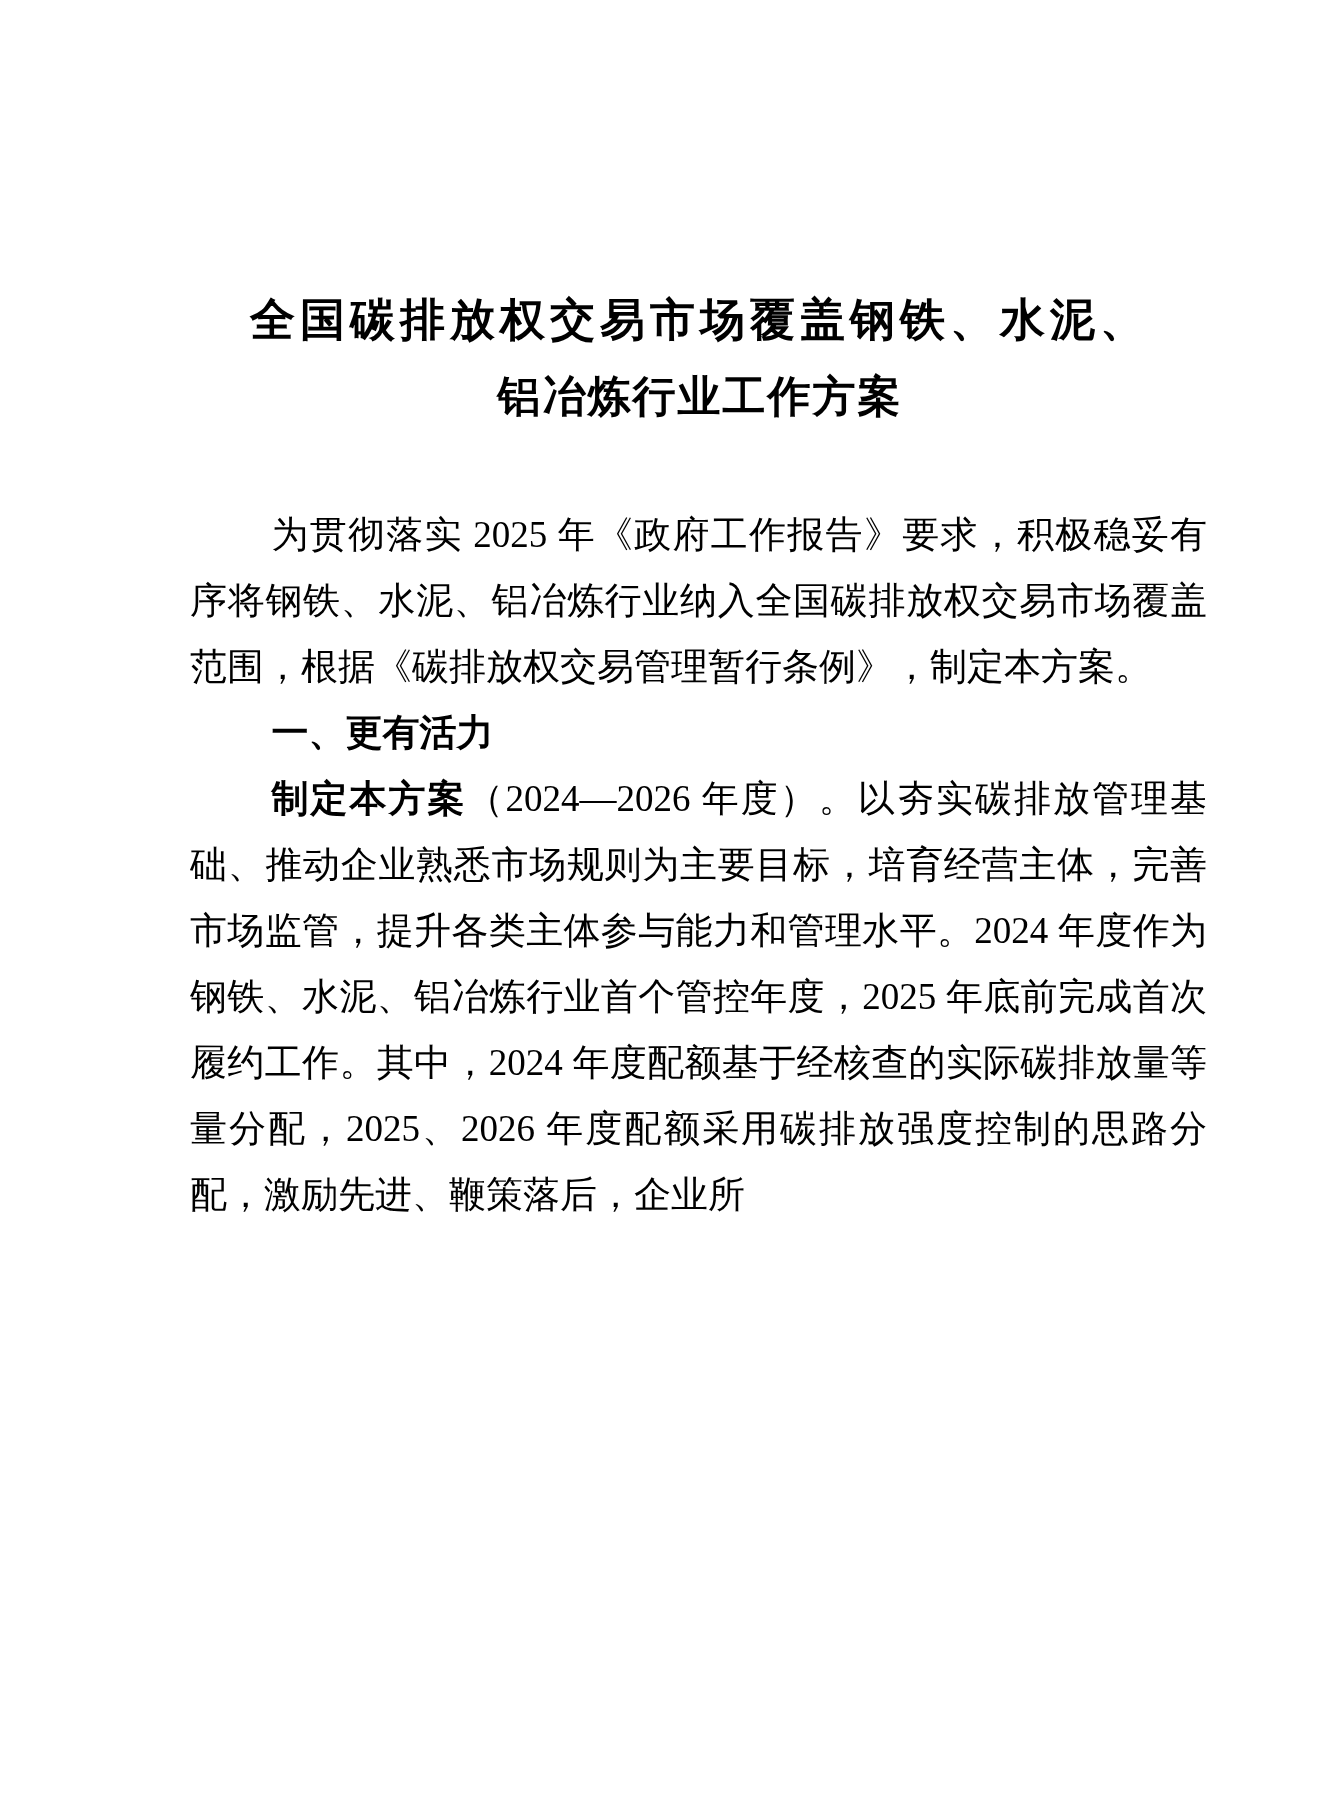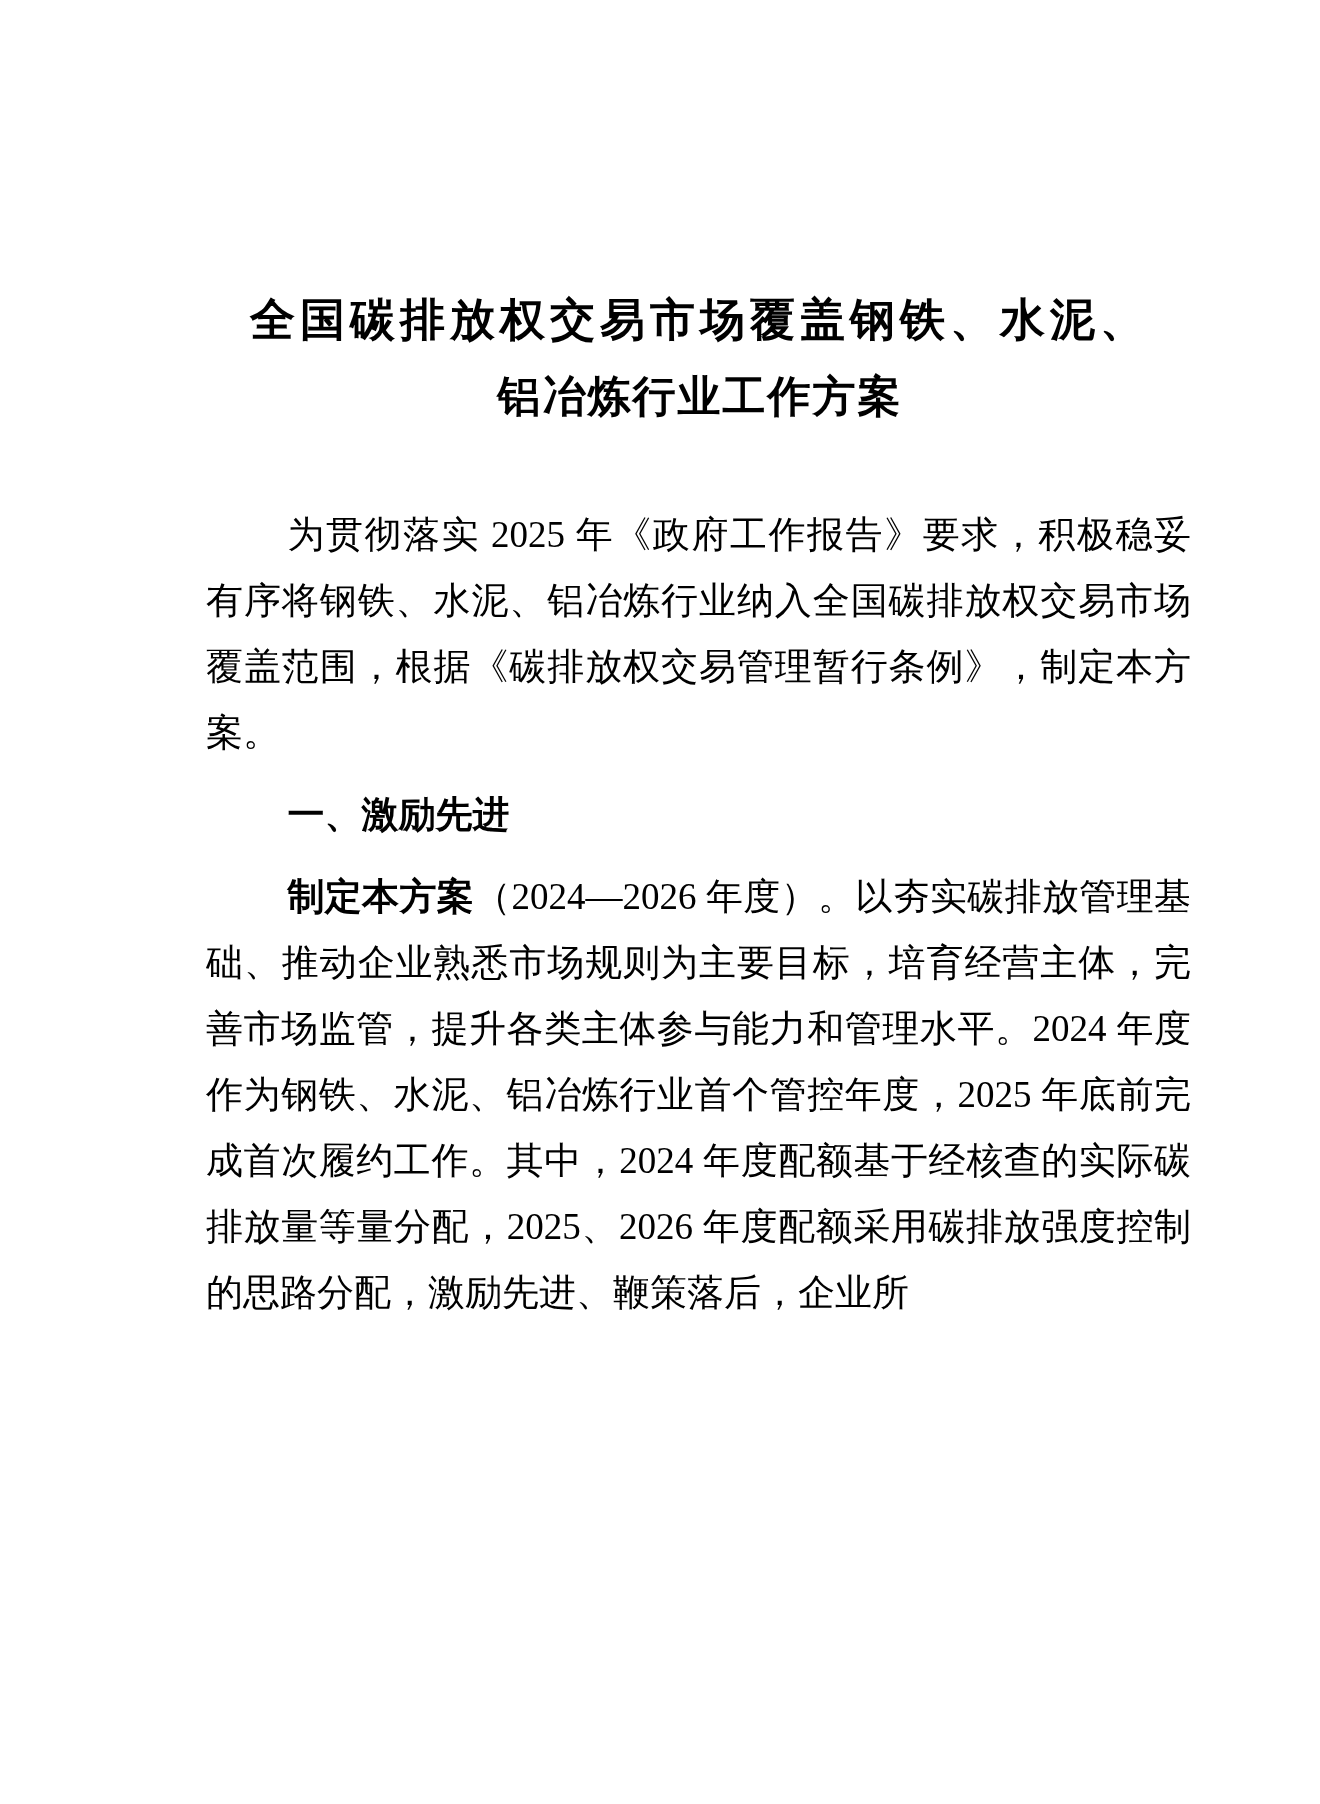--- a/index.html
+++ b/index.html
@@ -33,21 +33,21 @@
     letter-spacing: 2px;
   }
   .body-block {
     margin: 68px 153px 0 150px;
     font-size: 37px;
     line-height: 66px;
     text-align: justify;
     text-justify: inter-ideograph;
   }
   .body-block p {
-    margin: 16px;
+    margin: 0;
     text-indent: 2.2em;
   }
   .heading {
     font-family: "DejaVu Sans", "Liberation Sans", sans-serif;
     font-weight: 700;
   }
   .lead-bold {
     font-family: "DejaVu Sans", "Liberation Sans", sans-serif;
     font-weight: 700;
   }
@@ -66,21 +66,21 @@
 <div class="page">
 
   <div class="title-block">
     <div class="title-line1">全国碳排放权交易市场覆盖钢铁、水泥、</div>
     <div class="title-line2">铝冶炼行业工作方案</div>
   </div>
 
   <div class="body-block">
     <p class="para">为贯彻落实 2025 年《政府工作报告》要求，积极稳妥有序将钢铁、水泥、铝冶炼行业纳入全国碳排放权交易市场覆盖范围，根据《碳排放权交易管理暂行条例》，制定本方案。</p>
 
-    <p class="heading">一、激励先进</p>
+    <p class="heading">一、更有活力</p>
 
 
     <p class="para"><span class="lead-bold">制定本方案</span><span>（2024—2026 年度）。以夯实碳排放管理基础、推动企业熟悉市场规则为主要目标，培育经营主体，完善市场监管，提升各类主体参与能力和管理水平。2024 年度作为钢铁、水泥、铝冶炼行业首个管控年度，2025 年底前完成首次履约工作。其中，2024 年度配额基于经核查的实际碳排放量等量分配，2025、2026 年度配额采用碳排放强度控制的思路分配，激励先进、鞭策落后，企业所</span></p>
   </div>
 
   <div class="page-number">— 3 —</div>
 
 </div>
 
 </body></html>

